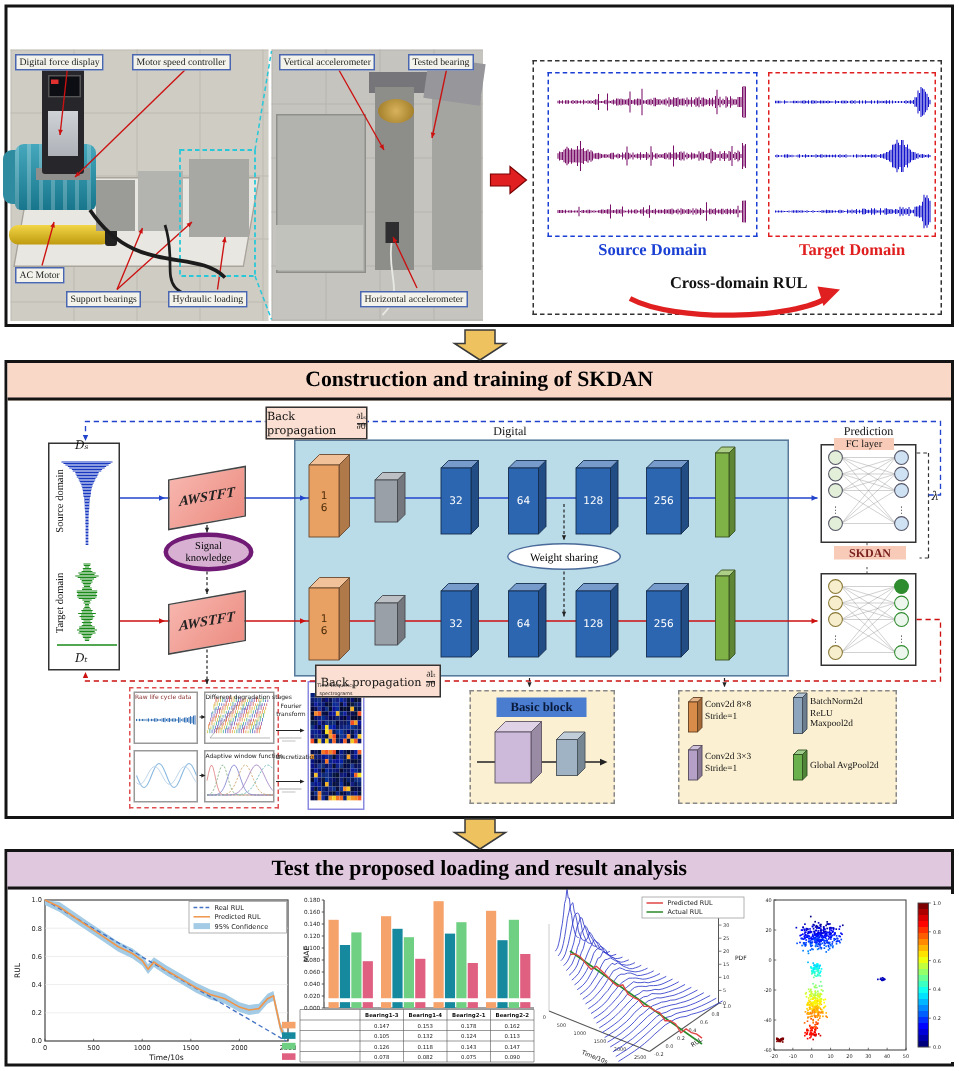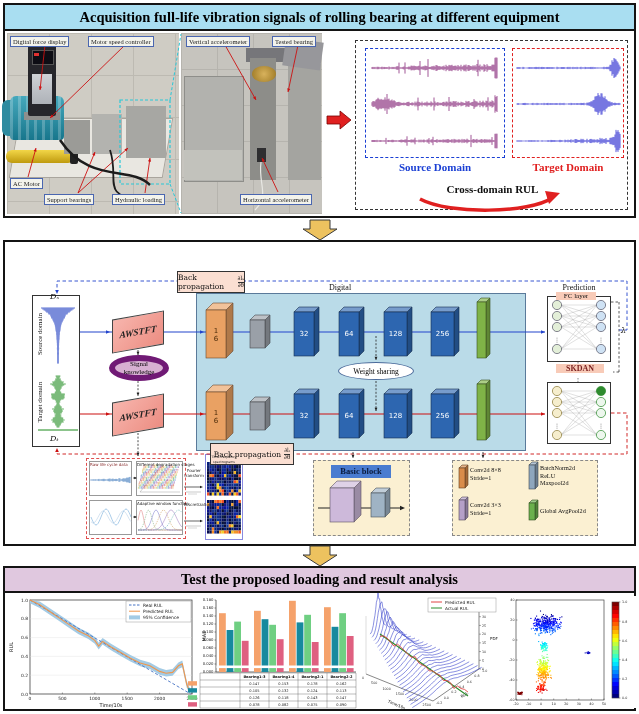--- a/index.html
+++ b/index.html
@@ -32,23 +32,20 @@
   .leg-text{position:absolute;font:6.2px "Liberation Serif",serif;line-height:7.6px;color:#111;z-index:3;white-space:nowrap}
   .plot{position:absolute;background:#fff;z-index:1}
   #ov{position:absolute;left:0;top:0;z-index:2;pointer-events:none}
 </style>
 </head>
 <body>
 
 <div id="page">
 
   <div class="sec" style="left:3px;top:3px;width:633px;height:215px"></div>
-  <div class="hdr" style="left:5px;top:5px;width:629px;height:26px;background:#a9def1">
-    <span>Acquisition full-life vibration signals of rolling bearing at different equipment</span>
-  </div>
 
   <div class="photo" style="left:7px;top:33px;width:172px;height:181px;background-color:#cfccc4;background-image:linear-gradient(#bdbab2 1px,transparent 1px),linear-gradient(90deg,#bdbab2 1px,transparent 1px);background-size:42px 42px"></div>
   <div class="photo" style="left:181px;top:33px;width:141px;height:181px;background-color:#c6c4be;background-image:linear-gradient(#b6b4ae 1px,transparent 1px),linear-gradient(90deg,#b6b4ae 1px,transparent 1px);background-size:36px 36px"></div>
 
   <div class="pshape" style="left:14px;top:118px;width:152px;height:58px;background:#e9e7e1;border:1px solid #a9a59d;transform:skewX(-10deg)"></div>
   <div class="pshape" style="left:2px;top:100px;width:12px;height:36px;background:#2e8ba0;border-radius:6px 0 0 6px"></div>
   <div class="pshape" style="left:10px;top:96px;width:54px;height:44px;background:repeating-linear-gradient(90deg,rgba(255,255,255,.22) 0 3px,rgba(0,0,0,0) 3px 8px),linear-gradient(180deg,#46a8bc,#17768c);border-radius:6px 6px 4px 4px"></div>
   <div class="pshape" style="left:24px;top:112px;width:36px;height:8px;background:#8f8f8d"></div>
   <div class="pshape" style="left:28px;top:42px;width:28px;height:74px;background:#26262b;border-radius:2px"></div>
   <div class="pshape" style="left:32px;top:50px;width:20px;height:13px;background:#0d0d14;border:1px solid #555"></div>
@@ -79,20 +76,23 @@
   <div class="chip" style="left:240px;top:194px">Horizontal accelerometer</div>
 
   <div class="dash" style="left:355px;top:40px;width:273px;height:170px;border-width:1.5px;border-color:#333;z-index:1"></div>
   <div class="dash" style="left:365px;top:48px;width:140px;height:110px;border-width:1.5px;border-color:#1a3fd4;z-index:1"></div>
   <div class="dash" style="left:512px;top:48px;width:112px;height:110px;border-width:1.5px;border-color:#e02020;z-index:1"></div>
   <div class="lbl ctr" style="left:365px;top:161px;width:140px;font:bold 11px 'Liberation Serif',serif;color:#1a3fd4">Source Domain</div>
   <div class="lbl ctr" style="left:512px;top:161px;width:112px;font:bold 11px 'Liberation Serif',serif;color:#e02020">Target Domain</div>
   <div class="lbl ctr" style="left:425px;top:183px;width:135px;font:bold 11px 'Liberation Serif',serif">Cross-domain RUL</div>
 
   <div class="sec" style="left:3px;top:240px;width:633px;height:306px"></div>
+  <div class="hdr" style="left:5px;top:242px;width:629px;height:25px;background:#f9d8c8">
+    <span>Construction and training of SKDAN</span>
+  </div>
 
   <div class="bp" style="left:177px;top:271px;width:68px;height:22px">
     <span>Back propagation</span>
     <span class="frac">
         <span>∂lₛ</span>
         <span class="den">∂θ</span>
       </span>
   </div>
   <div class="bp" style="left:210px;top:443px;width:84px;height:22px">
     <span>Back propagation</span>
@@ -107,21 +107,21 @@
   <div class="lbl" style="left:50px;top:434px;font:italic 8px 'DejaVu Serif',serif">Dₜ</div>
   <div class="lbl ctr" style="left:10px;top:330px;width:60px;font:7px 'Liberation Serif',serif;transform:rotate(-90deg)">Source domain</div>
   <div class="lbl ctr" style="left:10px;top:398px;width:60px;font:7px 'Liberation Serif',serif;transform:rotate(-90deg)">Target domain</div>
 
   <div class="awstft" style="left:112px;top:315px">
       <span>AWSTFT</span>
     </div>
   <div class="awstft" style="left:112px;top:398px">
       <span>AWSTFT</span>
     </div>
-  <div class="ellipse" style="left:109px;top:355px;width:60px;height:26px;background:#d7b0d2;border:6px solid #701a75;font:7px 'Liberation Serif',serif">
+  <div class="ellipse" style="left:109px;top:355px;width:60px;height:26px;background:#d7b0d2;border:3px solid #701a75;font:7px 'Liberation Serif',serif">
       <span style="width:44px">Signal knowledge</span>
     </div>
 
   <div class="abs" style="left:196px;top:293px;width:330px;height:158px;background:#badbe8;border:1px solid #5a7a9a;z-index:1;box-sizing:border-box"></div>
   <div class="lbl ctr" style="left:300px;top:283px;width:80px;font:8px 'Liberation Serif',serif">Digital</div>
   <div class="ellipse" style="left:338px;top:362px;width:76px;height:18px;background:#fff;border:1px solid #4a6a9a;font:7.5px 'Liberation Serif',serif">
       <span>Weight sharing</span>
     </div>
 
   <div class="lbl ctr" style="left:543px;top:283px;width:72px;font:8px 'Liberation Serif',serif">Prediction</div>

